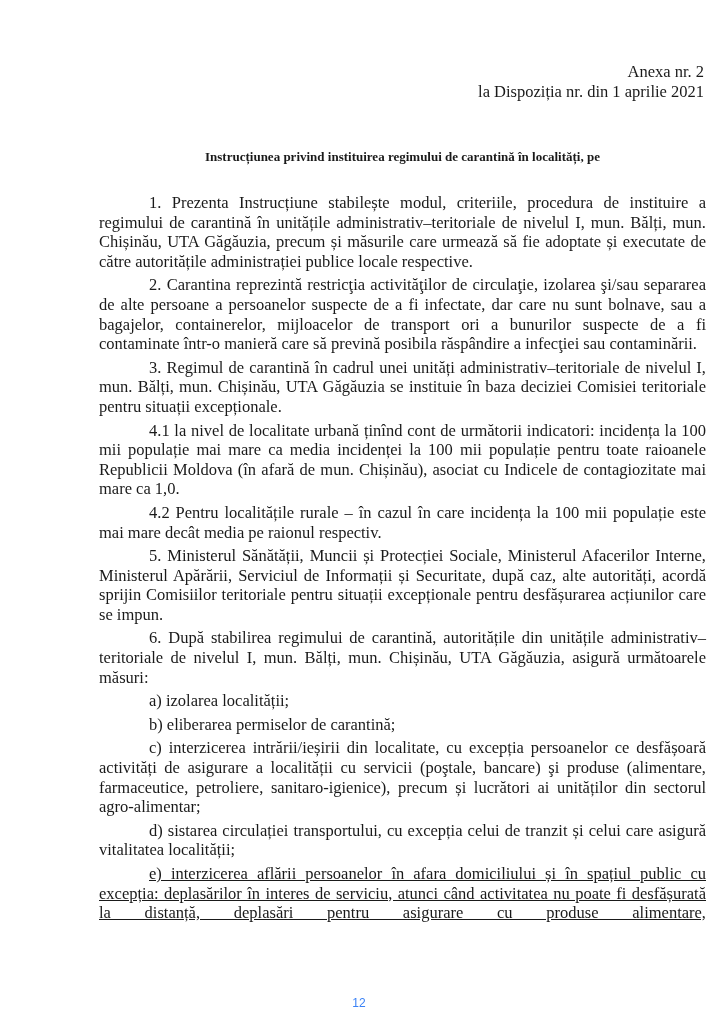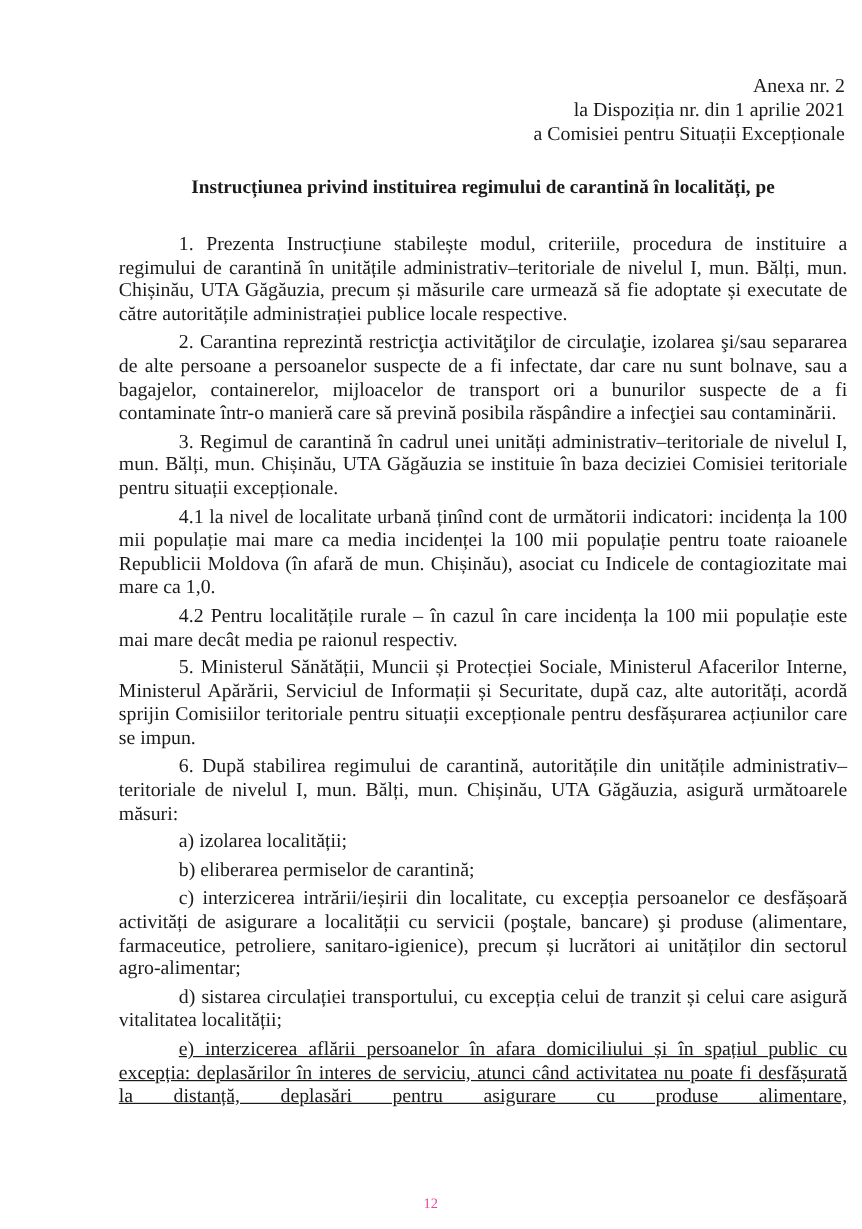--- a/index.html
+++ b/index.html
@@ -8,41 +8,40 @@
     position: absolute; left: 0; top: 0; width: 718px; height: 1024px;
     font-family: "Liberation Serif", "DejaVu Serif", serif;
     color: #1a1a1a;
   }
   .annex {
     position: absolute; right: 14px; top: 62px;
     text-align: right; font-size: 16.5px; line-height: 20px;
   }
   .title {
     position: absolute; left: 95px; width: 615px; top: 145px;
-    text-align: center; font-weight: bold; font-size: 16px; line-height: 23px;
+    text-align: center; font-weight: bold; font-size: 13px; line-height: 23px;
   }
   .body {
     position: absolute; left: 95px; width: 615px; top: 189px;
     font-size: 16.5px; line-height: 19.6px;
   }
   .body p { margin: 4px; text-align: justify; text-indent: 50px; }
   .body p.last-line-justify { text-align-last: justify; text-decoration: underline; }
   .pagenum {
     position: absolute; left: 0; width: 718px; top: 996px; text-align: center;
-    font-family: Liberation Serif, serif; font-size: 12px; color: #ec4899;
+    font-family: Liberation Sans, sans-serif; font-size: 12px; color: #3b82f6;
   }
 </style>
 </head>
 <body>
 
 <div class="page">
   <div class="annex">
     <div>Anexa nr. 2</div>
     <div>la Dispoziția nr. din 1 aprilie 2021</div>
-    <div>a Comisiei pentru Situații Excepționale</div>
   </div>
 
   <div class="title">
     <div>Instrucțiunea privind instituirea regimului de carantină în localități, pe</div>
   </div>
 
   <div class="body">
     <p>1. Prezenta Instrucțiune stabilește modul, criteriile, procedura de instituire a regimului de carantină în unitățile administrativ–teritoriale de nivelul I, mun. Bălți, mun. Chișinău, UTA Găgăuzia, precum și măsurile care urmează să fie adoptate și executate de către autoritățile administrației publice locale respective.</p>
     <p>2. Carantina reprezintă restricţia activităţilor de circulaţie, izolarea şi/sau separarea de alte persoane a persoanelor suspecte de a fi infectate, dar care nu sunt bolnave, sau a bagajelor, containerelor, mijloacelor de transport ori a bunurilor suspecte de a fi contaminate într-o manieră care să prevină posibila răspândire a infecţiei sau contaminării.</p>
     <p>3. Regimul de carantină în cadrul unei unități administrativ–teritoriale de nivelul I, mun. Bălți, mun. Chișinău, UTA Găgăuzia se instituie în baza deciziei Comisiei teritoriale pentru situații excepționale.</p>

